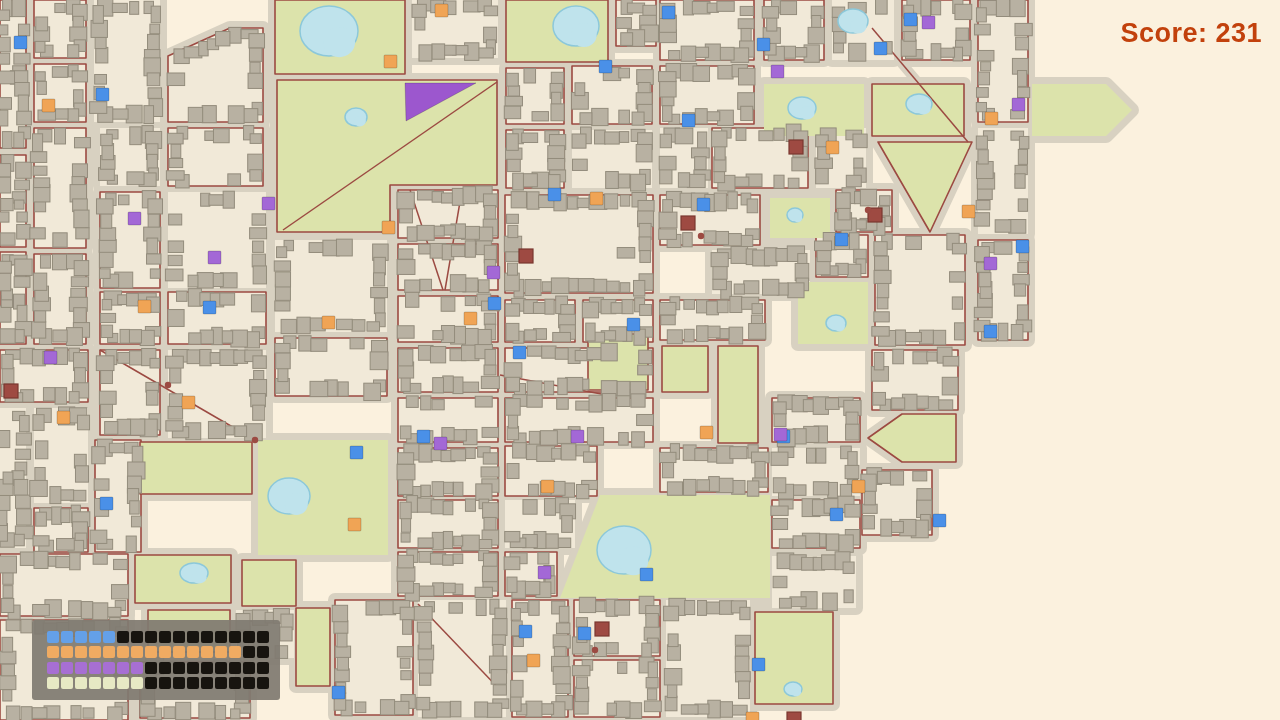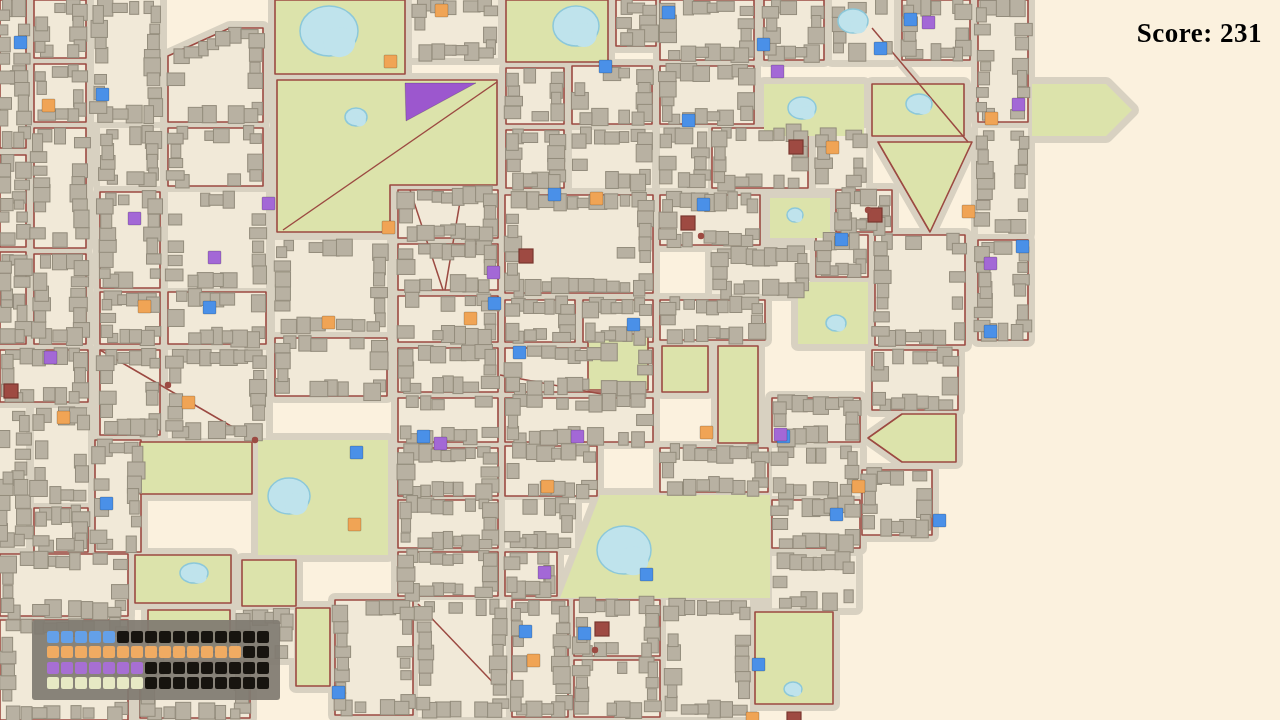--- a/index.html
+++ b/index.html
@@ -1601,21 +1601,21 @@
       <rect x="595" y="622" width="14" height="14" fill="#9e4a42" stroke="#7a372f" stroke-width="1.2"></rect>
       <rect x="787" y="712" width="14" height="14" fill="#9e4a42" stroke="#7a372f" stroke-width="1.2"></rect>
       <rect x="868" y="208" width="14" height="14" fill="#9e4a42" stroke="#7a372f" stroke-width="1.2"></rect>
       <circle cx="701" cy="236" r="3.2" fill="#9c4a42"></circle>
       <circle cx="255" cy="440" r="3.2" fill="#9c4a42"></circle>
       <circle cx="595" cy="650" r="3.2" fill="#9c4a42"></circle>
       <circle cx="868" cy="210" r="3.2" fill="#9c4a42"></circle>
       <circle cx="168" cy="385" r="3.2" fill="#9c4a42"></circle>
     </svg>
 
-  <div class="score" style="color: #000000; font-family: Liberation Serif, serif;">Score: 231</div>
+  <div class="score" style="color: #c2410c;">Score: 231</div>
 
   <div class="panel" id="progress-panel" style="background: rgba(128, 123, 113, 0.93);">
       <div class="prow">
         <div class="cell" style="background: rgb(100, 160, 232);"></div>
         <div class="cell" style="background: rgb(100, 160, 232);"></div>
         <div class="cell" style="background: rgb(100, 160, 232);"></div>
         <div class="cell" style="background: rgb(100, 160, 232);"></div>
         <div class="cell" style="background: rgb(100, 160, 232);"></div>
         <div class="cell" style="background: rgb(23, 20, 15);"></div>
         <div class="cell" style="background: rgb(23, 20, 15);"></div>

